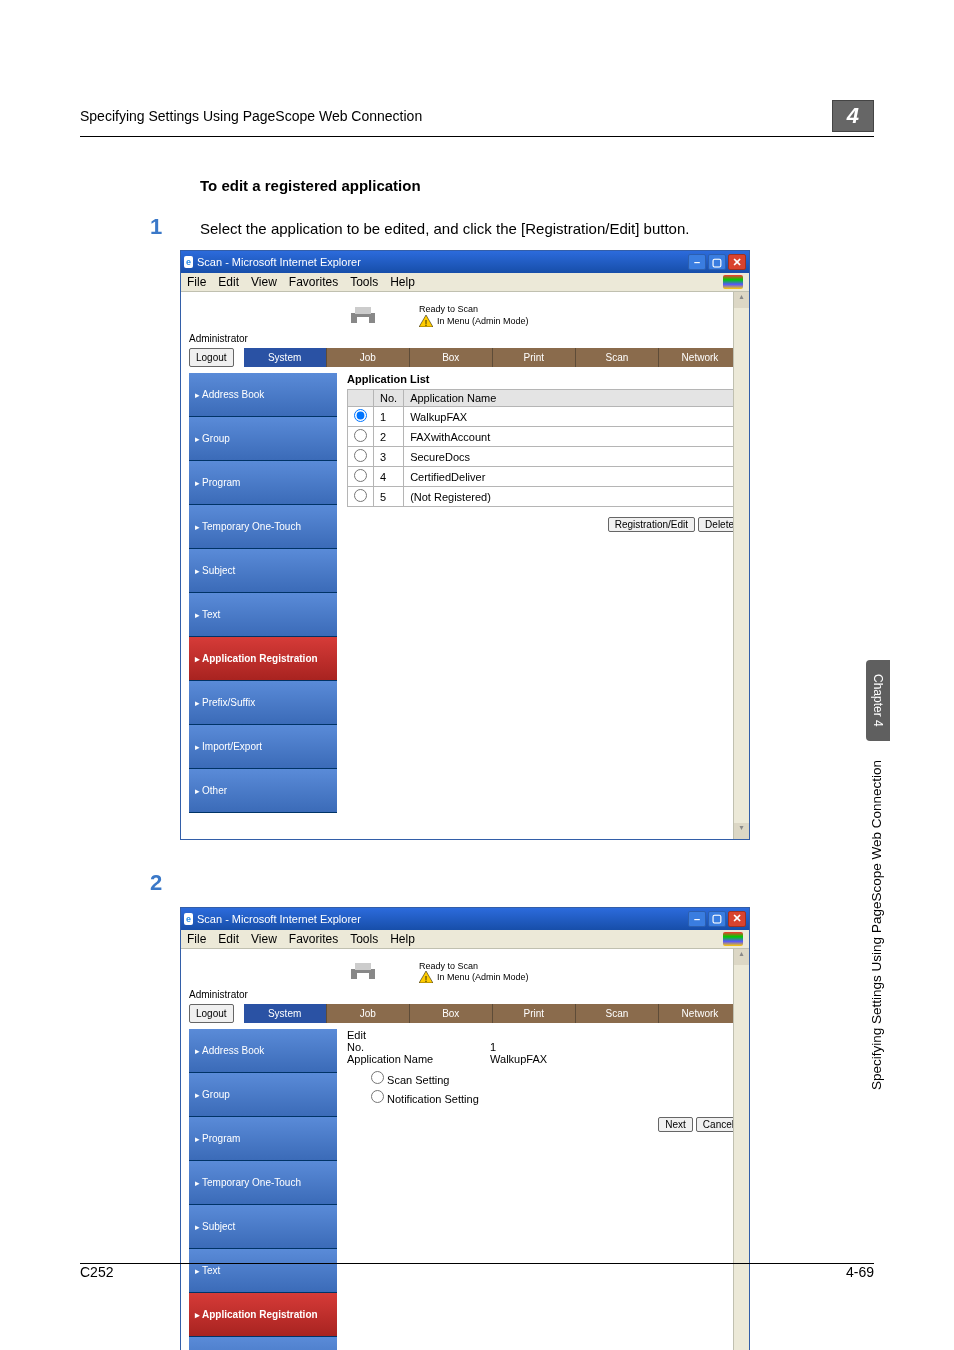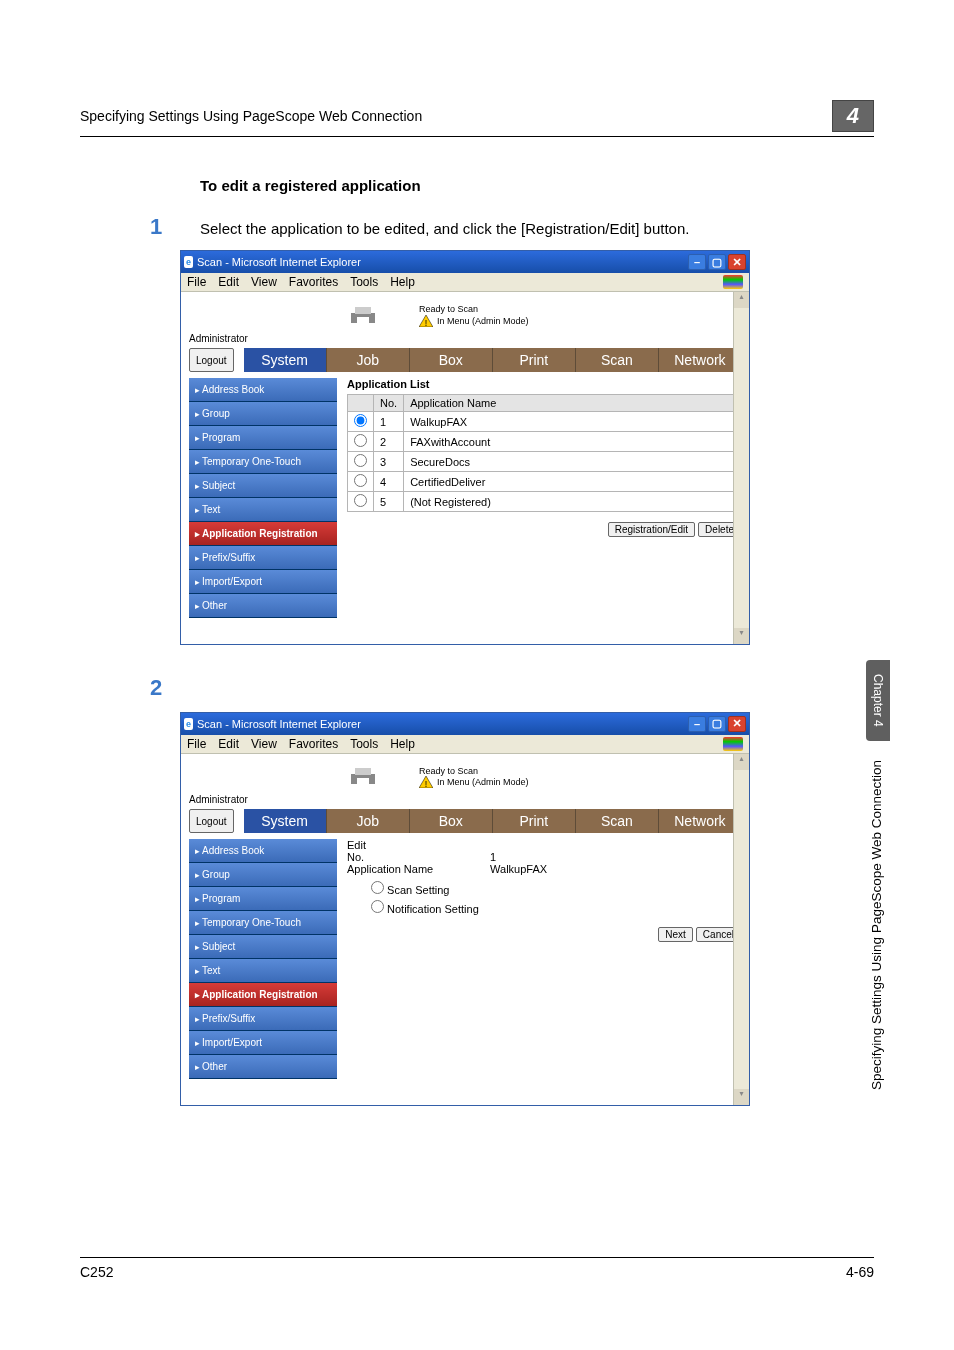--- a/index.html
+++ b/index.html
@@ -126,32 +126,32 @@
   .warn-row { display:flex; align-items:center; gap:4px; }
   .warn-tri {
     width:14px; height:12px;
   }
   .admin-label { font-size:10px; margin-top:6px; margin-bottom:4px; }
   .logout-btn {
     font-size:10px; border:1px solid #666; background:#f0f0f0; padding:1px 6px; margin-right:10px;
     border-radius:2px;
   }
   .ps-tab {
-    color:#fff; font-size:14px; padding:4px 0; text-align:center; flex:1;
+    color:#fff; font-size:10px; padding:4px 0; text-align:center; flex:1;
     background:#8a6b4c;
   }
   .ps-tab.active { background:#2a52a4; }
   .ps-tab + .ps-tab { border-left: 1px solid #5e4c38; }
   .ps-tabrow { display:flex; width:100%; }
   .ps-tabwrap { display:flex; width:100%; align-items:stretch; }
 
   .ps-body { display:flex; margin-top:6px; }
   .ps-side { width:148px; }
   .ps-side-item {
-    color:#fff; font-size:10px; padding:6px 6px; border-bottom:1px solid #003366;
+    color:#fff; font-size:10px; padding:16px 6px; border-bottom:1px solid #003366;
     background: linear-gradient(#5a8bd8,#3b6bb8);
   }
   .ps-side-item.selected {
     background: linear-gradient(#d63b38,#a82320);
     font-weight: bold;
   }
   .ps-side-caret::before { content:"▸ "; font-size:9px; }
 
   .ps-main { flex:1; padding:0 0 0 10px; font-size:11px; }
   .list-title { font-weight:bold; margin-bottom:4px; }
@@ -188,21 +188,20 @@
     top: 760px;
     font-size: 13.5px;
     writing-mode: vertical-rl;
     transform: rotate(180deg);
   }
 
   .footer {
     position: absolute;
     bottom: 70px; left: 80px; right: 80px;
     border-top: 1px solid #000;
-    padding-top: 6px;
     display: flex; justify-content: space-between;
     font-size: 14px;
   }
 </style>
 </head>
 <body>
 
 <div class="page-body">
 
   <div class="header-row">

